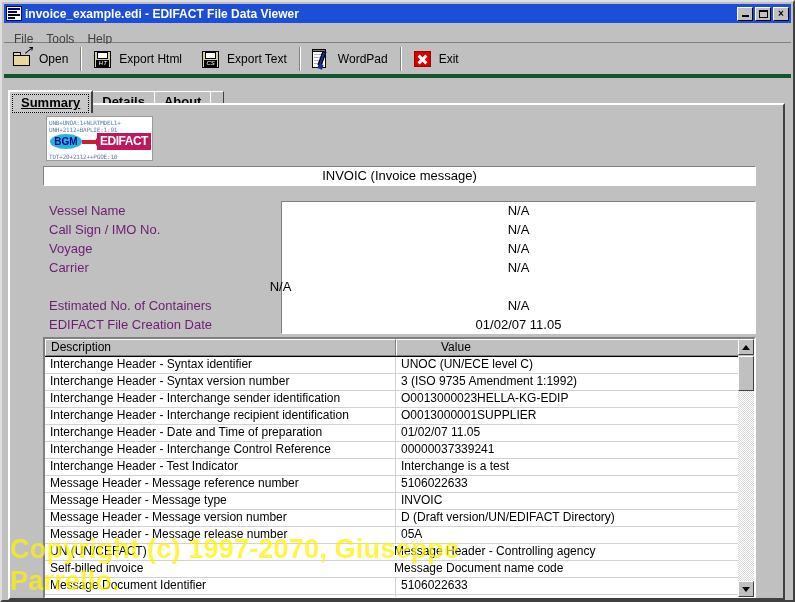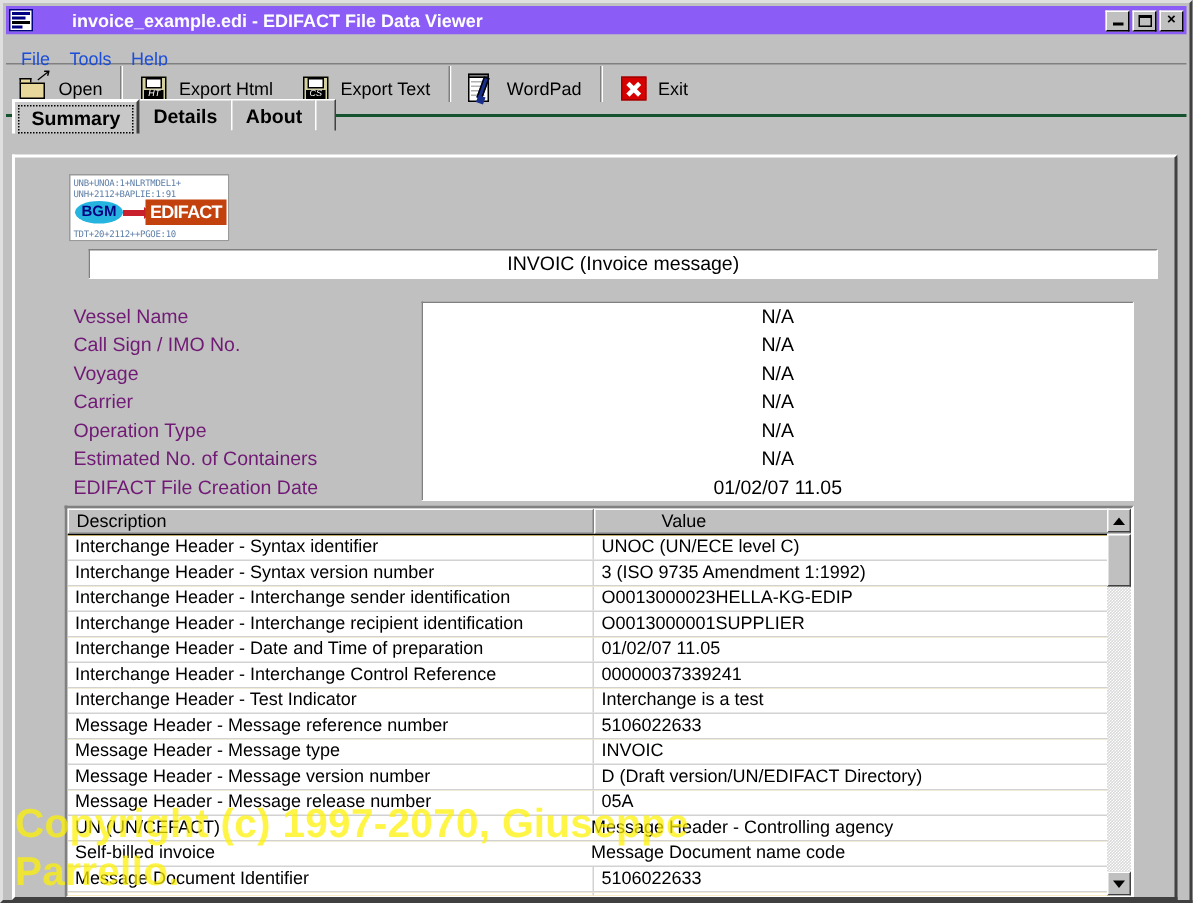--- a/index.html
+++ b/index.html
@@ -26,26 +26,25 @@
     border-right: 2px solid #404040;
     border-bottom: 2px solid #404040;
     overflow: hidden;
   }
 
   
   .titlebar {
     position: absolute;
     left: 2px; top: 2px;
     width: 787px; height: 19px;
-    background: #8b5cf6;
+    background: #1d4ed8;
     display: flex;
     align-items: center;
     padding: 0 1px;
     box-sizing: border-box;
-    gap: 23px;
   }
   .title-icon {
     width: 16px; height: 15px;
     margin: 0 3px 0 1px;
     position: relative;
     background: #ffffff;
     border: 1px solid #000080;
     box-sizing: border-box;
     overflow: hidden;
     flex: 0 0 auto;
@@ -103,35 +102,36 @@
     width: 787px; height: 20px;
     background: #c0c0c0;
     border-bottom: 1px solid #808080;
     box-sizing: border-box;
     display: flex;
     align-items: center;
     padding-left: 6px;
   }
   .menu-item {
     font-size: 12px;
-    color: #1d4ed8;
+    color: #404040;
     padding: 14px 9px 2px 4px;
     white-space: nowrap;
   }
   .menu-item u { text-decoration: underline; }
 
   
   .toolbar {
     position: absolute;
     left: 2px; top: 42px;
     width: 787px; height: 34px;
     background: #c0c0c0;
-    border-bottom: 2px solid #14532d;
+    border-bottom: 4px solid #14532d;
     box-sizing: border-box;
     display: flex;
+    align-items: center;
   }
   .tb-btn {
     display: flex;
     align-items: center;
     height: 30px;
     padding: 0 10px 0 8px;
     font-size: 12px;
     color: #000;
     white-space: nowrap;
   }
@@ -170,24 +170,25 @@
 
   
   .ico-exit .sq { left:2px; top:2px; width:17px; height:16px; background:#d60000; border:1px solid #a00000; }
   .ico-exit .x1, .ico-exit .x2 { left:5px; top:9px; width:11px; height:3px; background:#fff; }
   .ico-exit .x1 { transform: rotate(45deg); }
   .ico-exit .x2 { transform: rotate(-45deg); }
 
   
   .tabstrip {
     position: absolute;
-    left: 6px; top: 64px;
+    left: 6px; top: 88px;
     width: 777px; height: 22px;
     display: flex;
-    align-items: flex-start;
+    align-items: center;
+    text-decoration: underline;
   }
   .tab {
     height: 21px;
     padding: 0 9px;
     font-size: 13px;
     font-weight: bold;
     color: #000;
     background: #c0c0c0;
     border-left: 1px solid #ffffff;
     border-top: 1px solid #ffffff;
@@ -274,21 +275,21 @@
     content: "";
     position: absolute; right: -5px; top: -2px;
     border-left: 5px solid #c8202c;
     border-top: 4px solid transparent;
     border-bottom: 4px solid transparent;
   }
   .logo .edi {
     position: absolute;
     left: 50px; top: 16px;
     width: 54px; height: 17px;
-    background: #c2410c;
+    background: #be185d;
     color: #ffffff;
     font-size: 12px;
     font-weight: bold;
     text-align: center;
     line-height: 17px;
     letter-spacing: -0.5px;
     font-family: "Liberation Sans", sans-serif;
   }
 
   
@@ -310,21 +311,20 @@
     background: #ffffff;
     border-left: 1px solid #808080;
     border-top: 1px solid #808080;
     border-right: 1px solid #ffffff;
     border-bottom: 1px solid #ffffff;
     box-sizing: border-box;
     text-align: center;
     font-size: 13px;
     line-height: 18px;
     color: #000;
-    margin-left: 16px;
   }
 
   
   .fields {
     position: absolute;
     left: 33px; top: 96px;
     width: 713px; height: 133px;
   }
   .field-valuebox {
     position: absolute;
@@ -625,21 +625,20 @@
       </div>
       <div class="field-row">
         <div class="field-label">Voyage</div>
         <div class="field-value">N/A</div>
       </div>
       <div class="field-row">
         <div class="field-label">Carrier</div>
         <div class="field-value">N/A</div>
       </div>
       <div class="field-row">
-        <div class="field-label">Operation Type</div>
         <div class="field-value">N/A</div>
       </div>
       <div class="field-row">
         <div class="field-label">Estimated No. of Containers</div>
         <div class="field-value">N/A</div>
       </div>
       <div class="field-row">
         <div class="field-label">EDIFACT File Creation Date</div>
         <div class="field-value">01/02/07 11.05</div>
       </div>

